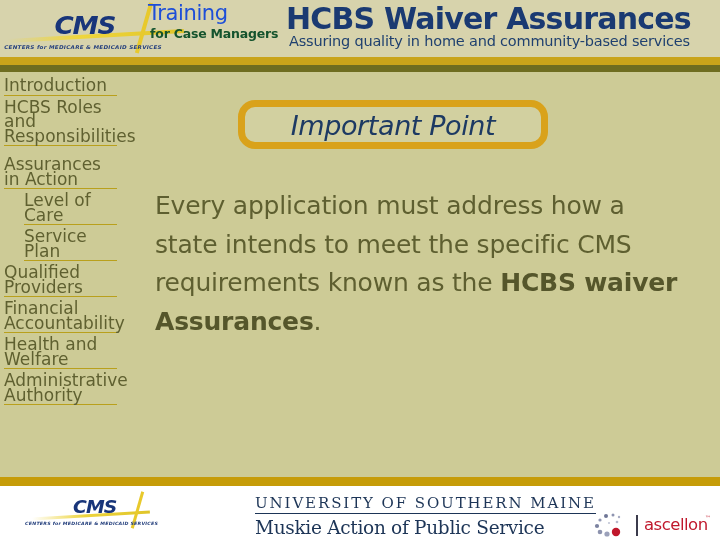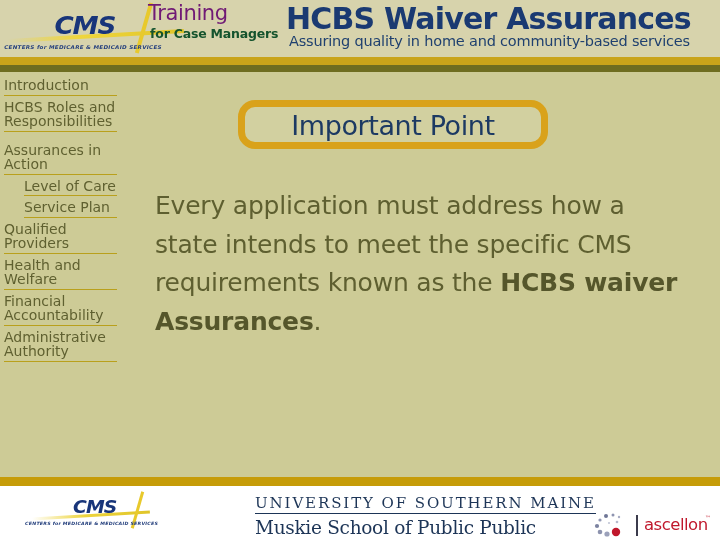--- a/index.html
+++ b/index.html
@@ -73,21 +73,21 @@
     letter-spacing: 0.25px;
     color: #26417e;
     white-space: nowrap;
     transform: scaleX(1.08);
   }
   .hdr-training {
     position: absolute;
     left: 148px; top: 1px;
     font-family: "DejaVu Sans", sans-serif;
     font-size: 21px;
-    color: #701a75;
+    color: #1d4ed8;
     letter-spacing: -0.4px;
     white-space: nowrap;
   }
   .hdr-training-sub {
     position: absolute;
     left: 150px; top: 26px;
     font-family: "DejaVu Sans", sans-serif;
     font-weight: bold;
     font-size: 12.5px;
     color: #14532d;
@@ -134,21 +134,21 @@
   #sidebar {
     position: absolute;
     left: 0; top: 76px;
     width: 150px;
   }
   .nav-item {
     position: relative;
     padding: 2px 6px 2px 4px;
     margin: 0 0 0 0;
     font-family: "DejaVu Sans", sans-serif;
-    font-size: 14px;
+    font-size: 17px;
     line-height: 14.5px;
     color: #5f6030;
     width: 123px;
   }
   .nav-item .rule {
     display: block;
     height: 1px;
     background: #b9a01c;
     margin-top: 2px;
   }
@@ -175,20 +175,21 @@
     position: absolute;
     left: 0; top: 50%;
     width: 100%;
     transform: translateY(-50%);
     text-align: center;
     font-family: "DejaVu Sans", sans-serif;
     font-size: 27px;
     color: #1d3a63;
     letter-spacing: -0.4px;
     white-space: nowrap;
+    font-style: italic;
   }
 
   #body-text {
     position: absolute;
     left: 155px; top: 187px;
     width: 525px;
     font-family: "DejaVu Sans", sans-serif;
     font-size: 25px;
     line-height: 38.5px;
     color: #5e5f30;
@@ -335,22 +336,22 @@
   <div id="hdr-rule-olive"></div>
 
   <nav id="sidebar">
       <div class="nav-item"><span>Introduction</span><span class="rule"></span></div>
       <div class="nav-item"><span>HCBS Roles and Responsibilities</span><span class="rule"></span></div>
       <div class="nav-gap"></div>
       <div class="nav-item"><span>Assurances in Action</span><span class="rule"></span></div>
       <div class="nav-item sub"><span>Level of Care</span><span class="rule"></span></div>
       <div class="nav-item sub"><span>Service Plan</span><span class="rule"></span></div>
       <div class="nav-item"><span>Qualified Providers</span><span class="rule"></span></div>
+      <div class="nav-item"><span>Financial Accountability</span><span class="rule"></span></div>
       <div class="nav-item"><span>Health and Welfare</span><span class="rule"></span></div>
-      <div class="nav-item"><span>Financial Accountability</span><span class="rule"></span></div>
       <div class="nav-item"><span>Administrative Authority</span><span class="rule"></span></div>
     </nav>
 
   <div id="banner">
     <div id="banner-text">Important Point</div>
   </div>
 
   <div id="body-text">
     <span>Every application must address how a state intends to meet the specific CMS requirements known as the </span><b>HCBS waiver Assurances</b><span>.</span>
   </div>
@@ -361,21 +362,21 @@
 
     <div class="fcms">
       <div class="fcms-swoosh"></div>
       <div class="fcms-slash"></div>
       <div class="fcms-word">CMS</div>
       <div class="fcms-sub">CENTERS for MEDICARE &amp; MEDICAID SERVICES</div>
     </div>
 
     <div class="musk">
       <div class="musk-top">UNIVERSITY OF SOUTHERN MAINE</div>
-      <div class="musk-main">Muskie School of Public Public</div>
+      <div class="musk-main">Muskie Action of Public Service</div>
     </div>
 
     <div class="asc">
       <svg class="asc-dots" viewBox="0 0 38 28">
         <circle cx="21" cy="3" r="1.5" fill="#8e94b0"></circle>
         <circle cx="27" cy="5" r="1.2" fill="#a8adc4"></circle>
         <circle cx="14" cy="4" r="2.0" fill="#6f7696"></circle>
         <circle cx="8" cy="8" r="1.6" fill="#9399b5"></circle>
         <circle cx="25" cy="10" r="1.3" fill="#b5b9cc"></circle>
         <circle cx="5" cy="14" r="2.1" fill="#7b82a0"></circle>

